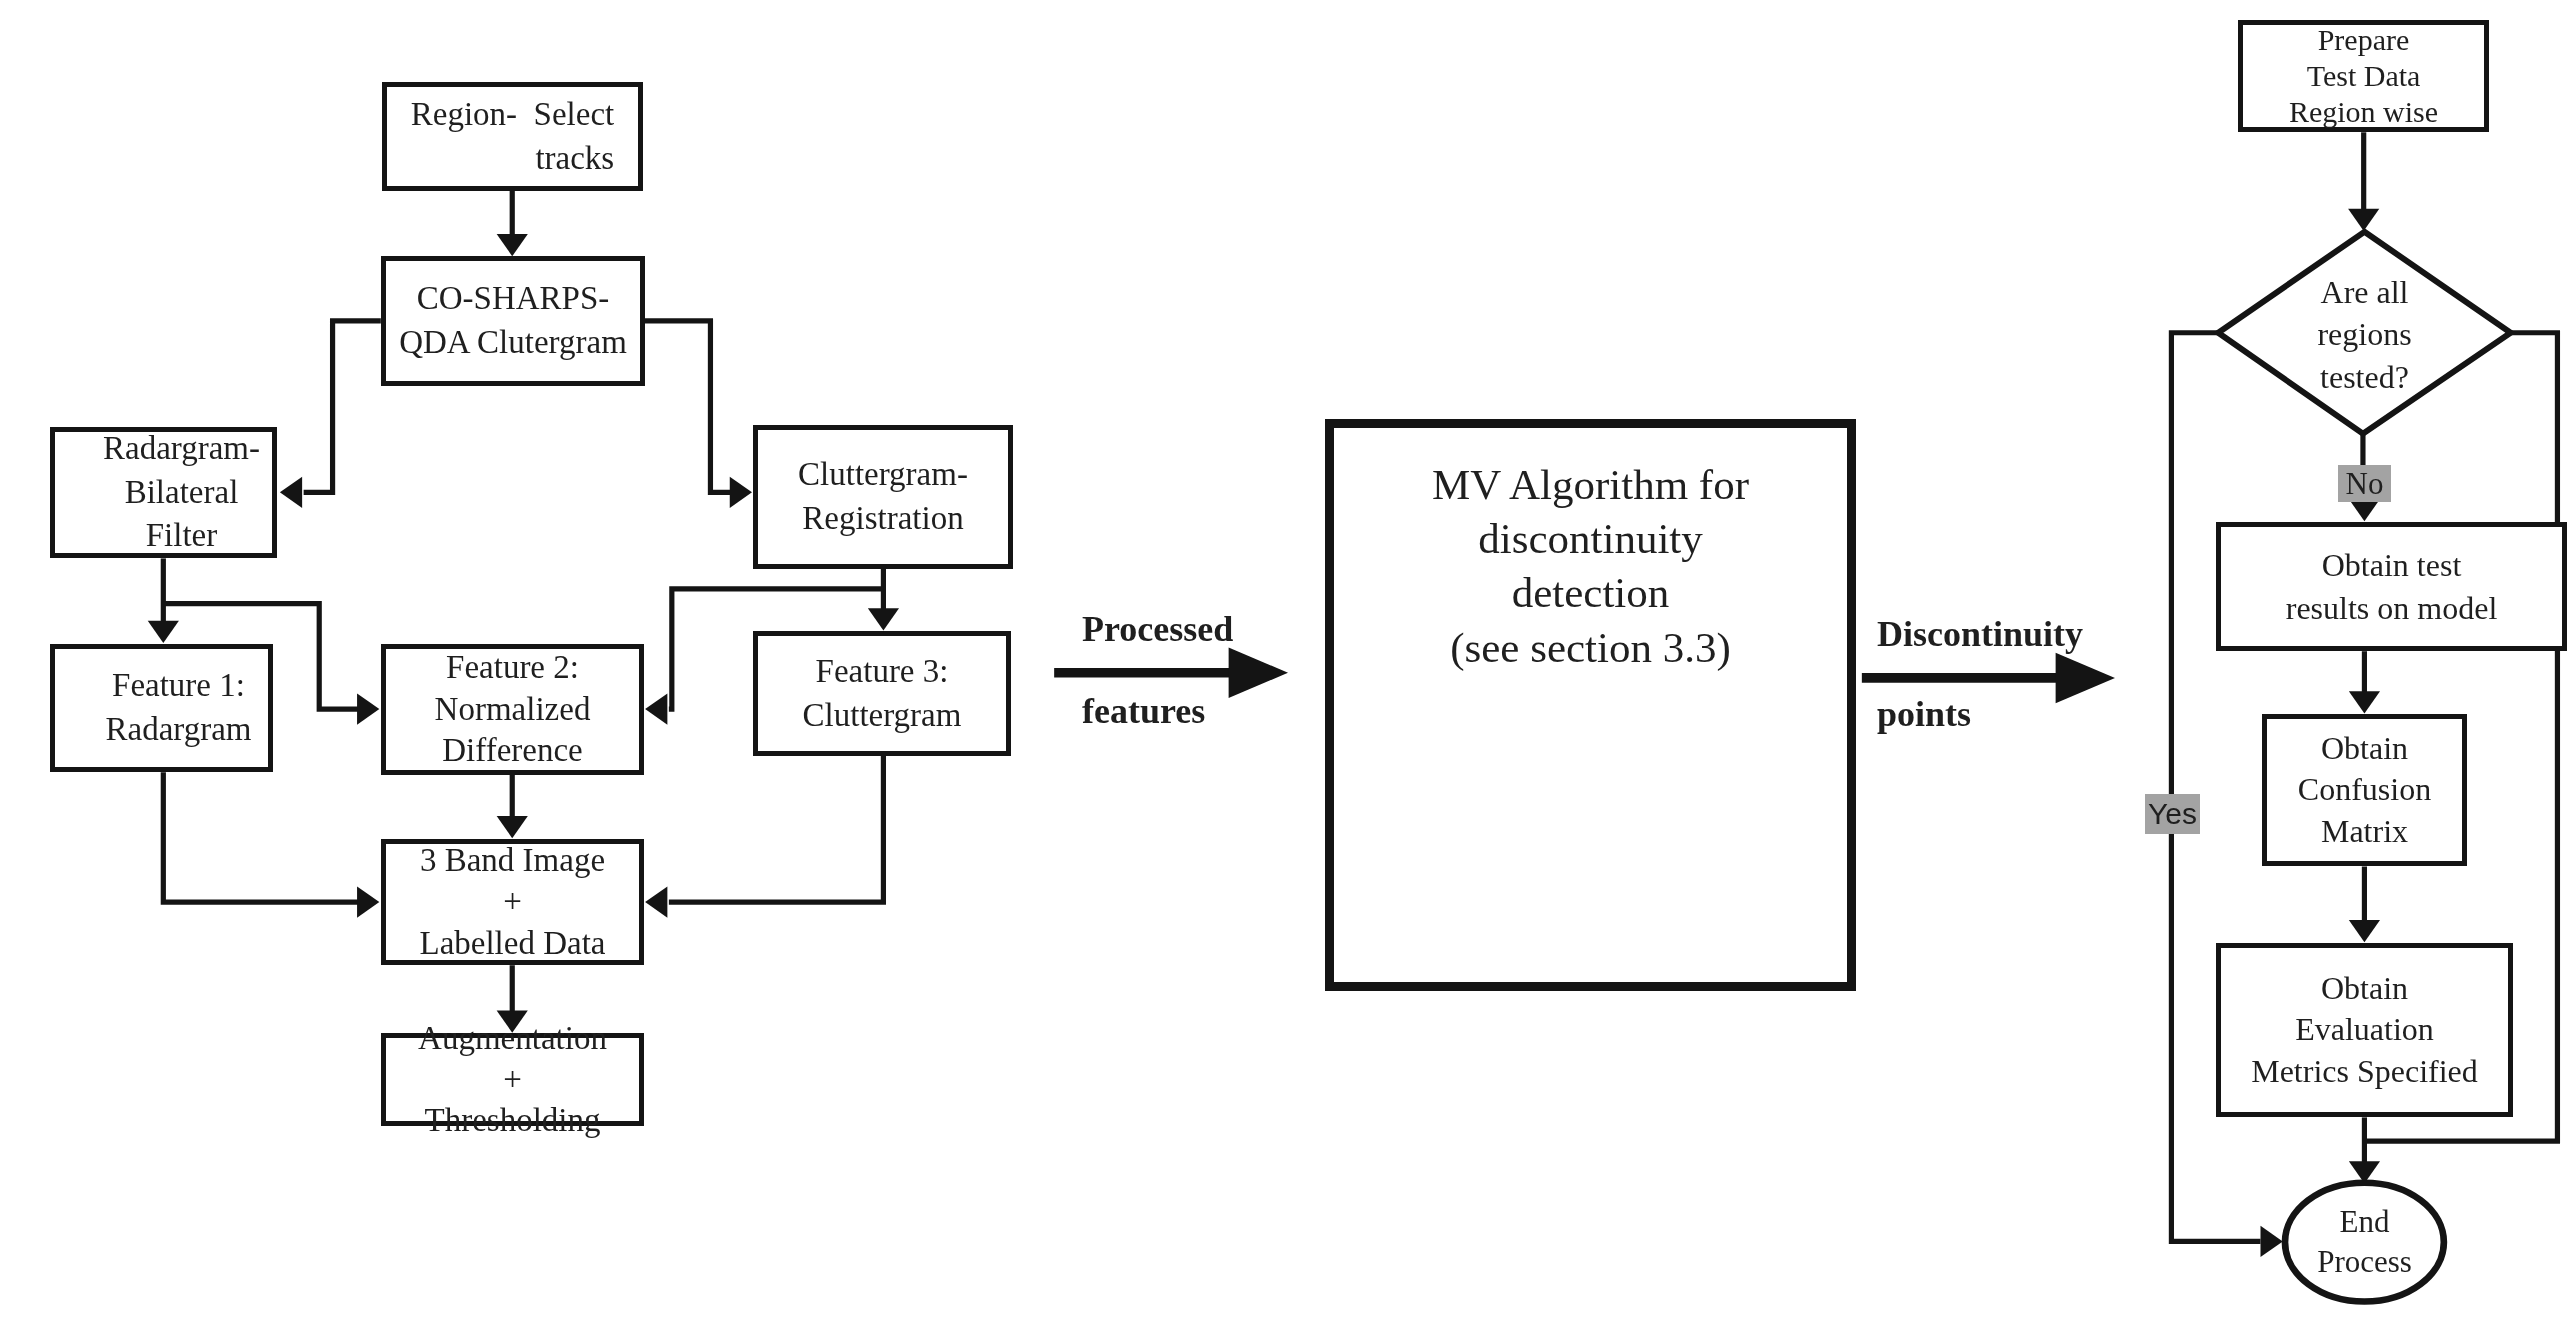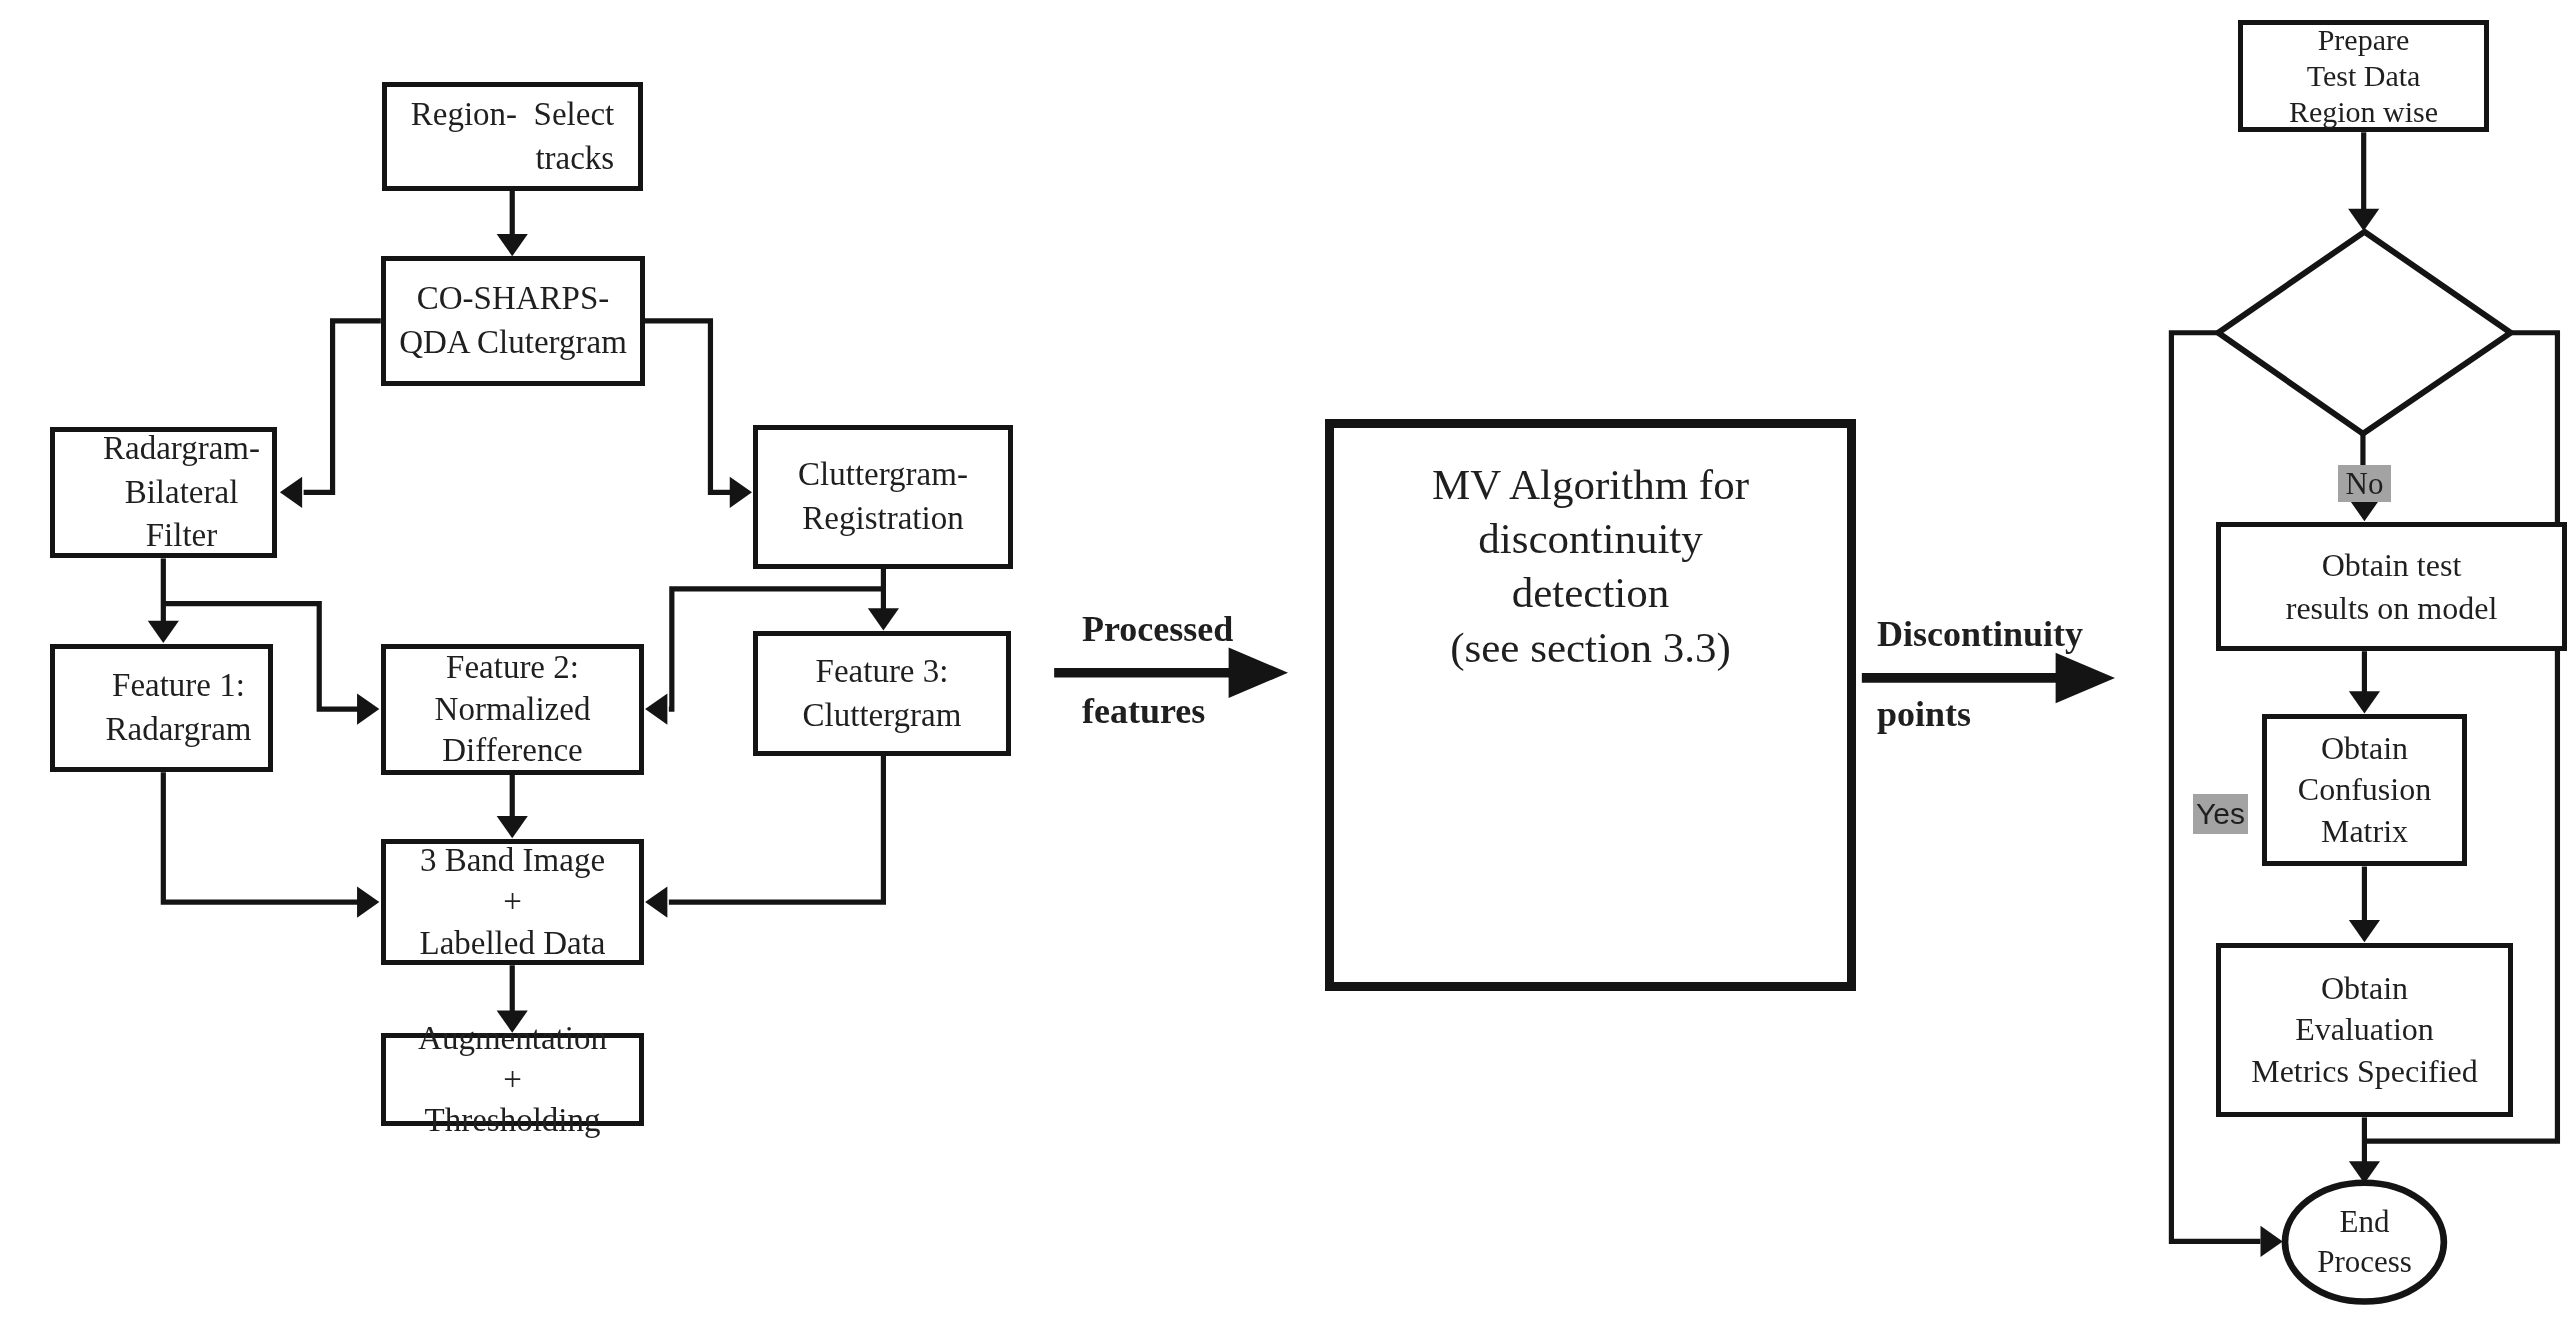--- a/index.html
+++ b/index.html
@@ -49,21 +49,21 @@
   #n-decision  {left:2253px; top:249px;  width:223px; height:171px; font-size:32px; line-height:1.33;}
   #n-obtaintest{left:2216px; top:522px;  width:351px; height:129px; font-size:32px;}
   #n-confusion {left:2262px; top:714px;  width:205px; height:152px; font-size:32px; line-height:1.3;}
   #n-metrics   {left:2216px; top:943px; width:297px; height:174px; font-size:32px; line-height:1.3;}
   #n-end       {left:2288px; top:1188px; width:153px; height:108px; font-size:31px; line-height:1.3;}
   .branchlabel{
     position:absolute;z-index:3;background:#a3a3a3;color:var(--text);
     display:flex;align-items:center;justify-content:center;
   }
   #lbl-no {left:2338px; top:465px; width:53px; height:37px; font:31px/1 "Liberation Serif", serif;}
-  #lbl-yes{left:2145px; top:794px;width:55px; height:40px; font:30px/1 "Liberation Sans", sans-serif;margin-left:48px;}
+  #lbl-yes{left:2145px; top:794px;width:55px; height:40px; font:30px/1 "Liberation Sans", sans-serif;}
 </style>
 </head>
 <body>
 
 <div class="canvas">
 
   <svg width="2576" height="1318" viewBox="0 0 3470 1775" fill="none" stroke="#141414" stroke-width="7">
 
     <g>
       <path d="M690 257 V318"></path>
@@ -178,20 +178,23 @@
 detection
 (see section 3.3)</div>
   <div class="flowlabel" id="lbl-proc-top">Processed</div>
   <div class="flowlabel" id="lbl-proc-bot">features</div>
   <div class="flowlabel" id="lbl-disc-top">Discontinuity</div>
   <div class="flowlabel" id="lbl-disc-bot">points</div>
 
   <div class="node" id="n-prepare">Prepare
 Test Data
 Region wise</div>
+  <div class="node plain" id="n-decision">Are all
+regions
+tested?</div>
   <div class="branchlabel" id="lbl-no">No</div>
   <div class="branchlabel" id="lbl-yes">Yes</div>
   <div class="node" id="n-obtaintest">Obtain test
 results on model</div>
   <div class="node" id="n-confusion">Obtain
 Confusion
 Matrix</div>
   <div class="node" id="n-metrics">Obtain
 Evaluation
 Metrics Specified</div>

